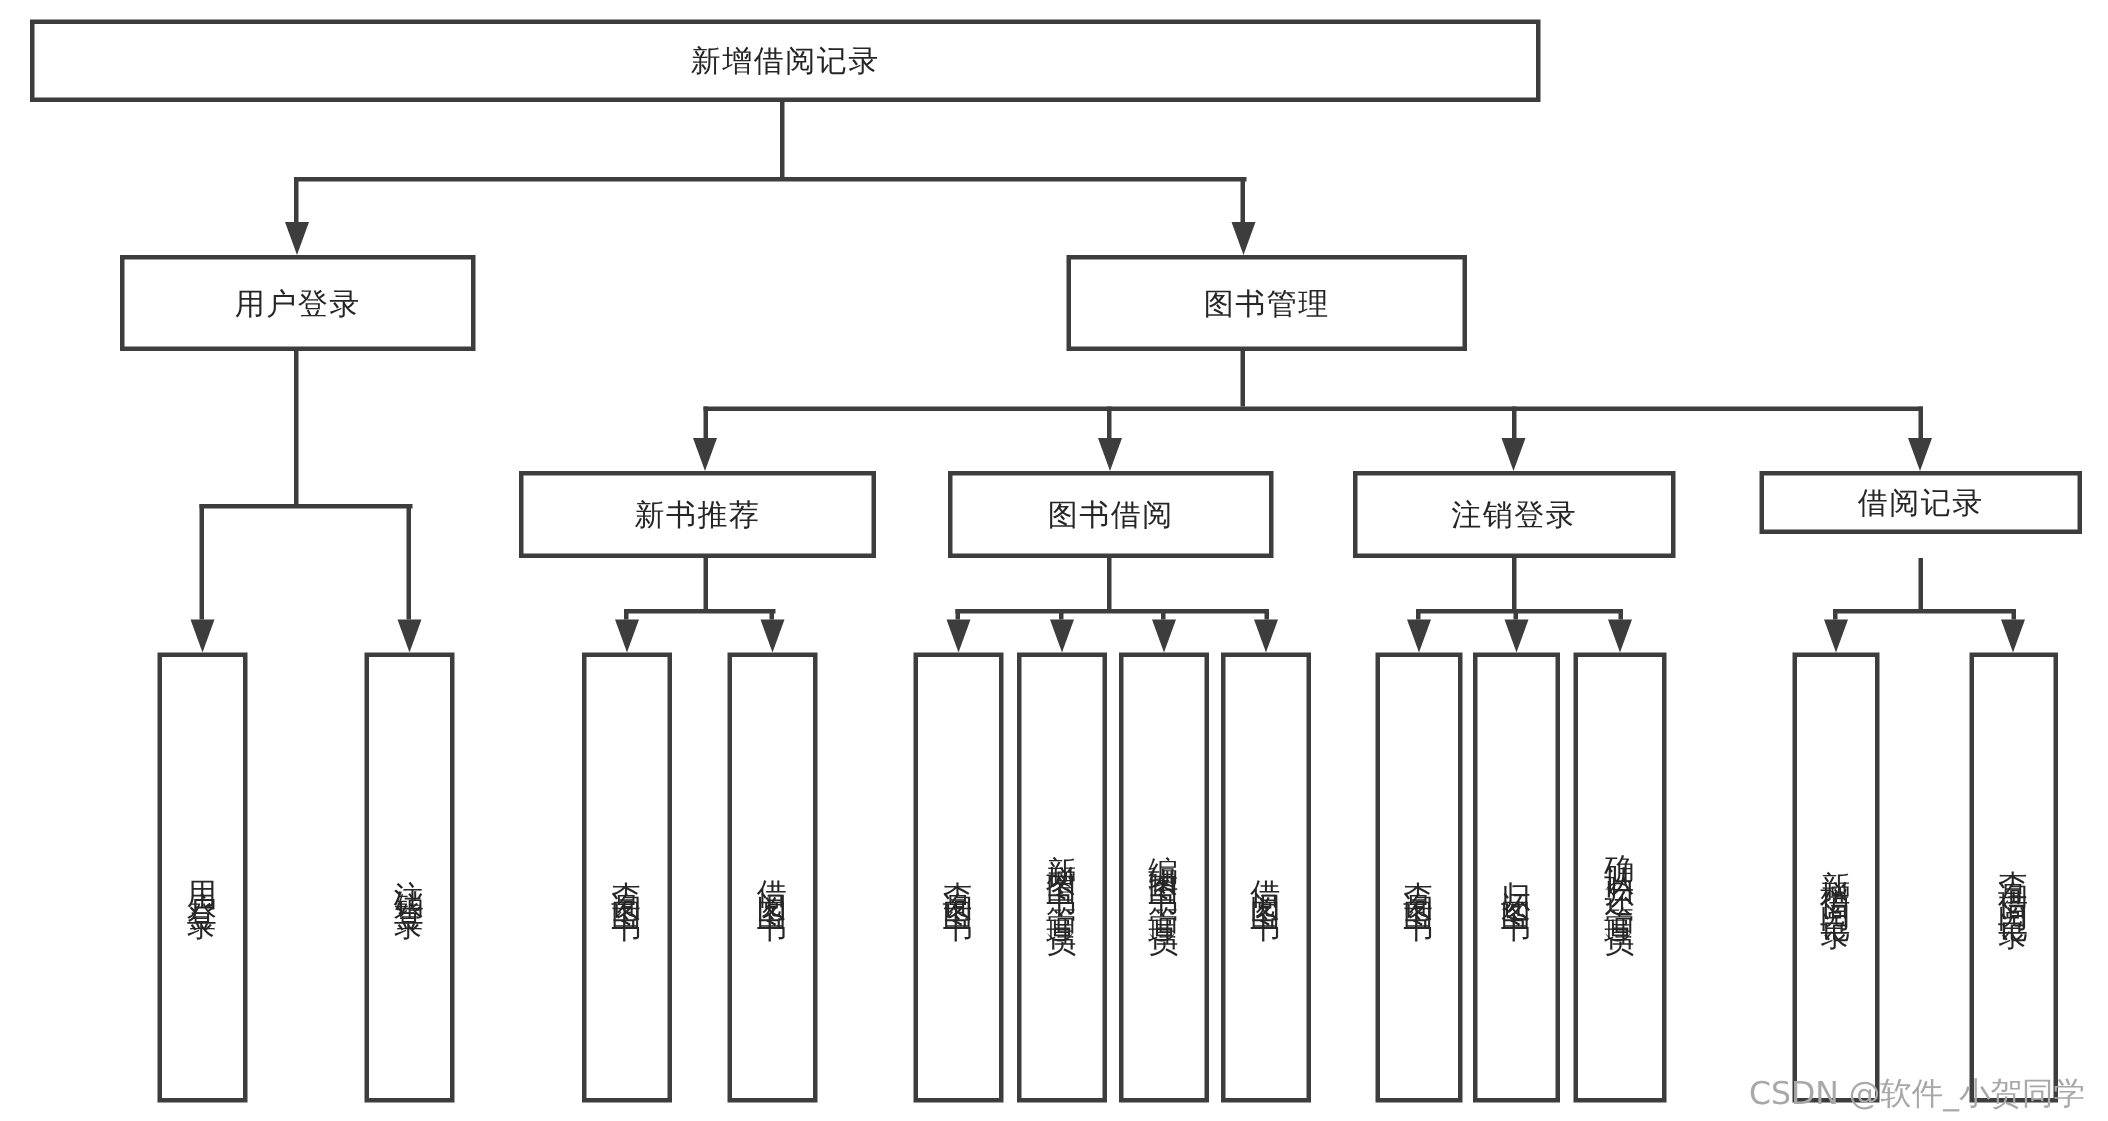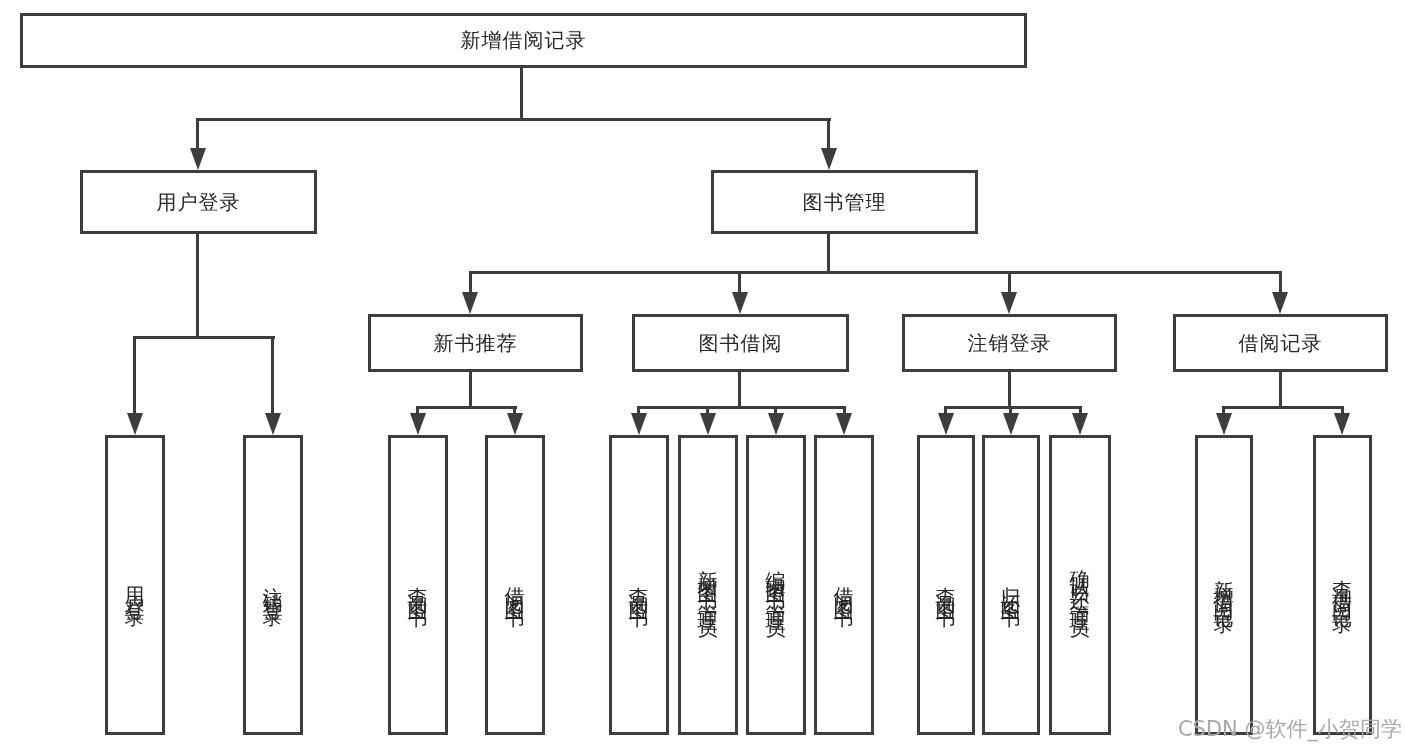--- a/index.html
+++ b/index.html
@@ -37,42 +37,42 @@
   }
   .hline,.vline{position:absolute;background:var(--line);z-index:1;}
   .tri{
     position:absolute;width:0;height:0;z-index:1;
     border-left:8px solid transparent;
     border-right:8px solid transparent;
     border-top:22px solid var(--line);
   }
   .watermark{
     position:absolute;
-    right:3px;bottom:4px;
+    right:15px;bottom:4px;
     font-size:21px;
     color:var(--wm);
     z-index:5;
     white-space:nowrap;
     margin-top:32px;
   }
 </style>
 </head>
 <body>
 
 <div id="stage">
 
   <div class="box" style="left:20px;top:13px;width:1007px;height:55px;">新增借阅记录</div>
 
   <div class="box" style="left:80px;top:170px;width:237px;height:64px;">用户登录</div>
   <div class="box" style="left:711px;top:170px;width:267px;height:64px;">图书管理</div>
 
-  <div class="box" style="left:368px;top:314px;width:215px;height:58px;">新书推荐</div>
+  <div class="box" style="left:346px;top:314px;width:238px;height:58px;">新书推荐</div>
   <div class="box" style="left:632px;top:314px;width:217px;height:58px;">图书借阅</div>
   <div class="box" style="left:902px;top:314px;width:215px;height:58px;">注销登录</div>
-  <div class="box" style="left:1173px;top:314px;width:215px;height:58px;">借阅记录</div>
+  <div class="box" style="left:1173px;top:314px;width:215px;height:42px;">借阅记录</div>
 
   <div class="box vbox" style="left:105px;top:435px;width:60px;height:300px;">
     <span>用户登录</span>
     </div>
   <div class="box vbox" style="left:243px;top:435px;width:60px;height:300px;">
     <span>注销登录</span>
     </div>
 
   <div class="box vbox" style="left:388px;top:435px;width:60px;height:300px;">
     <span>查询图书</span>

